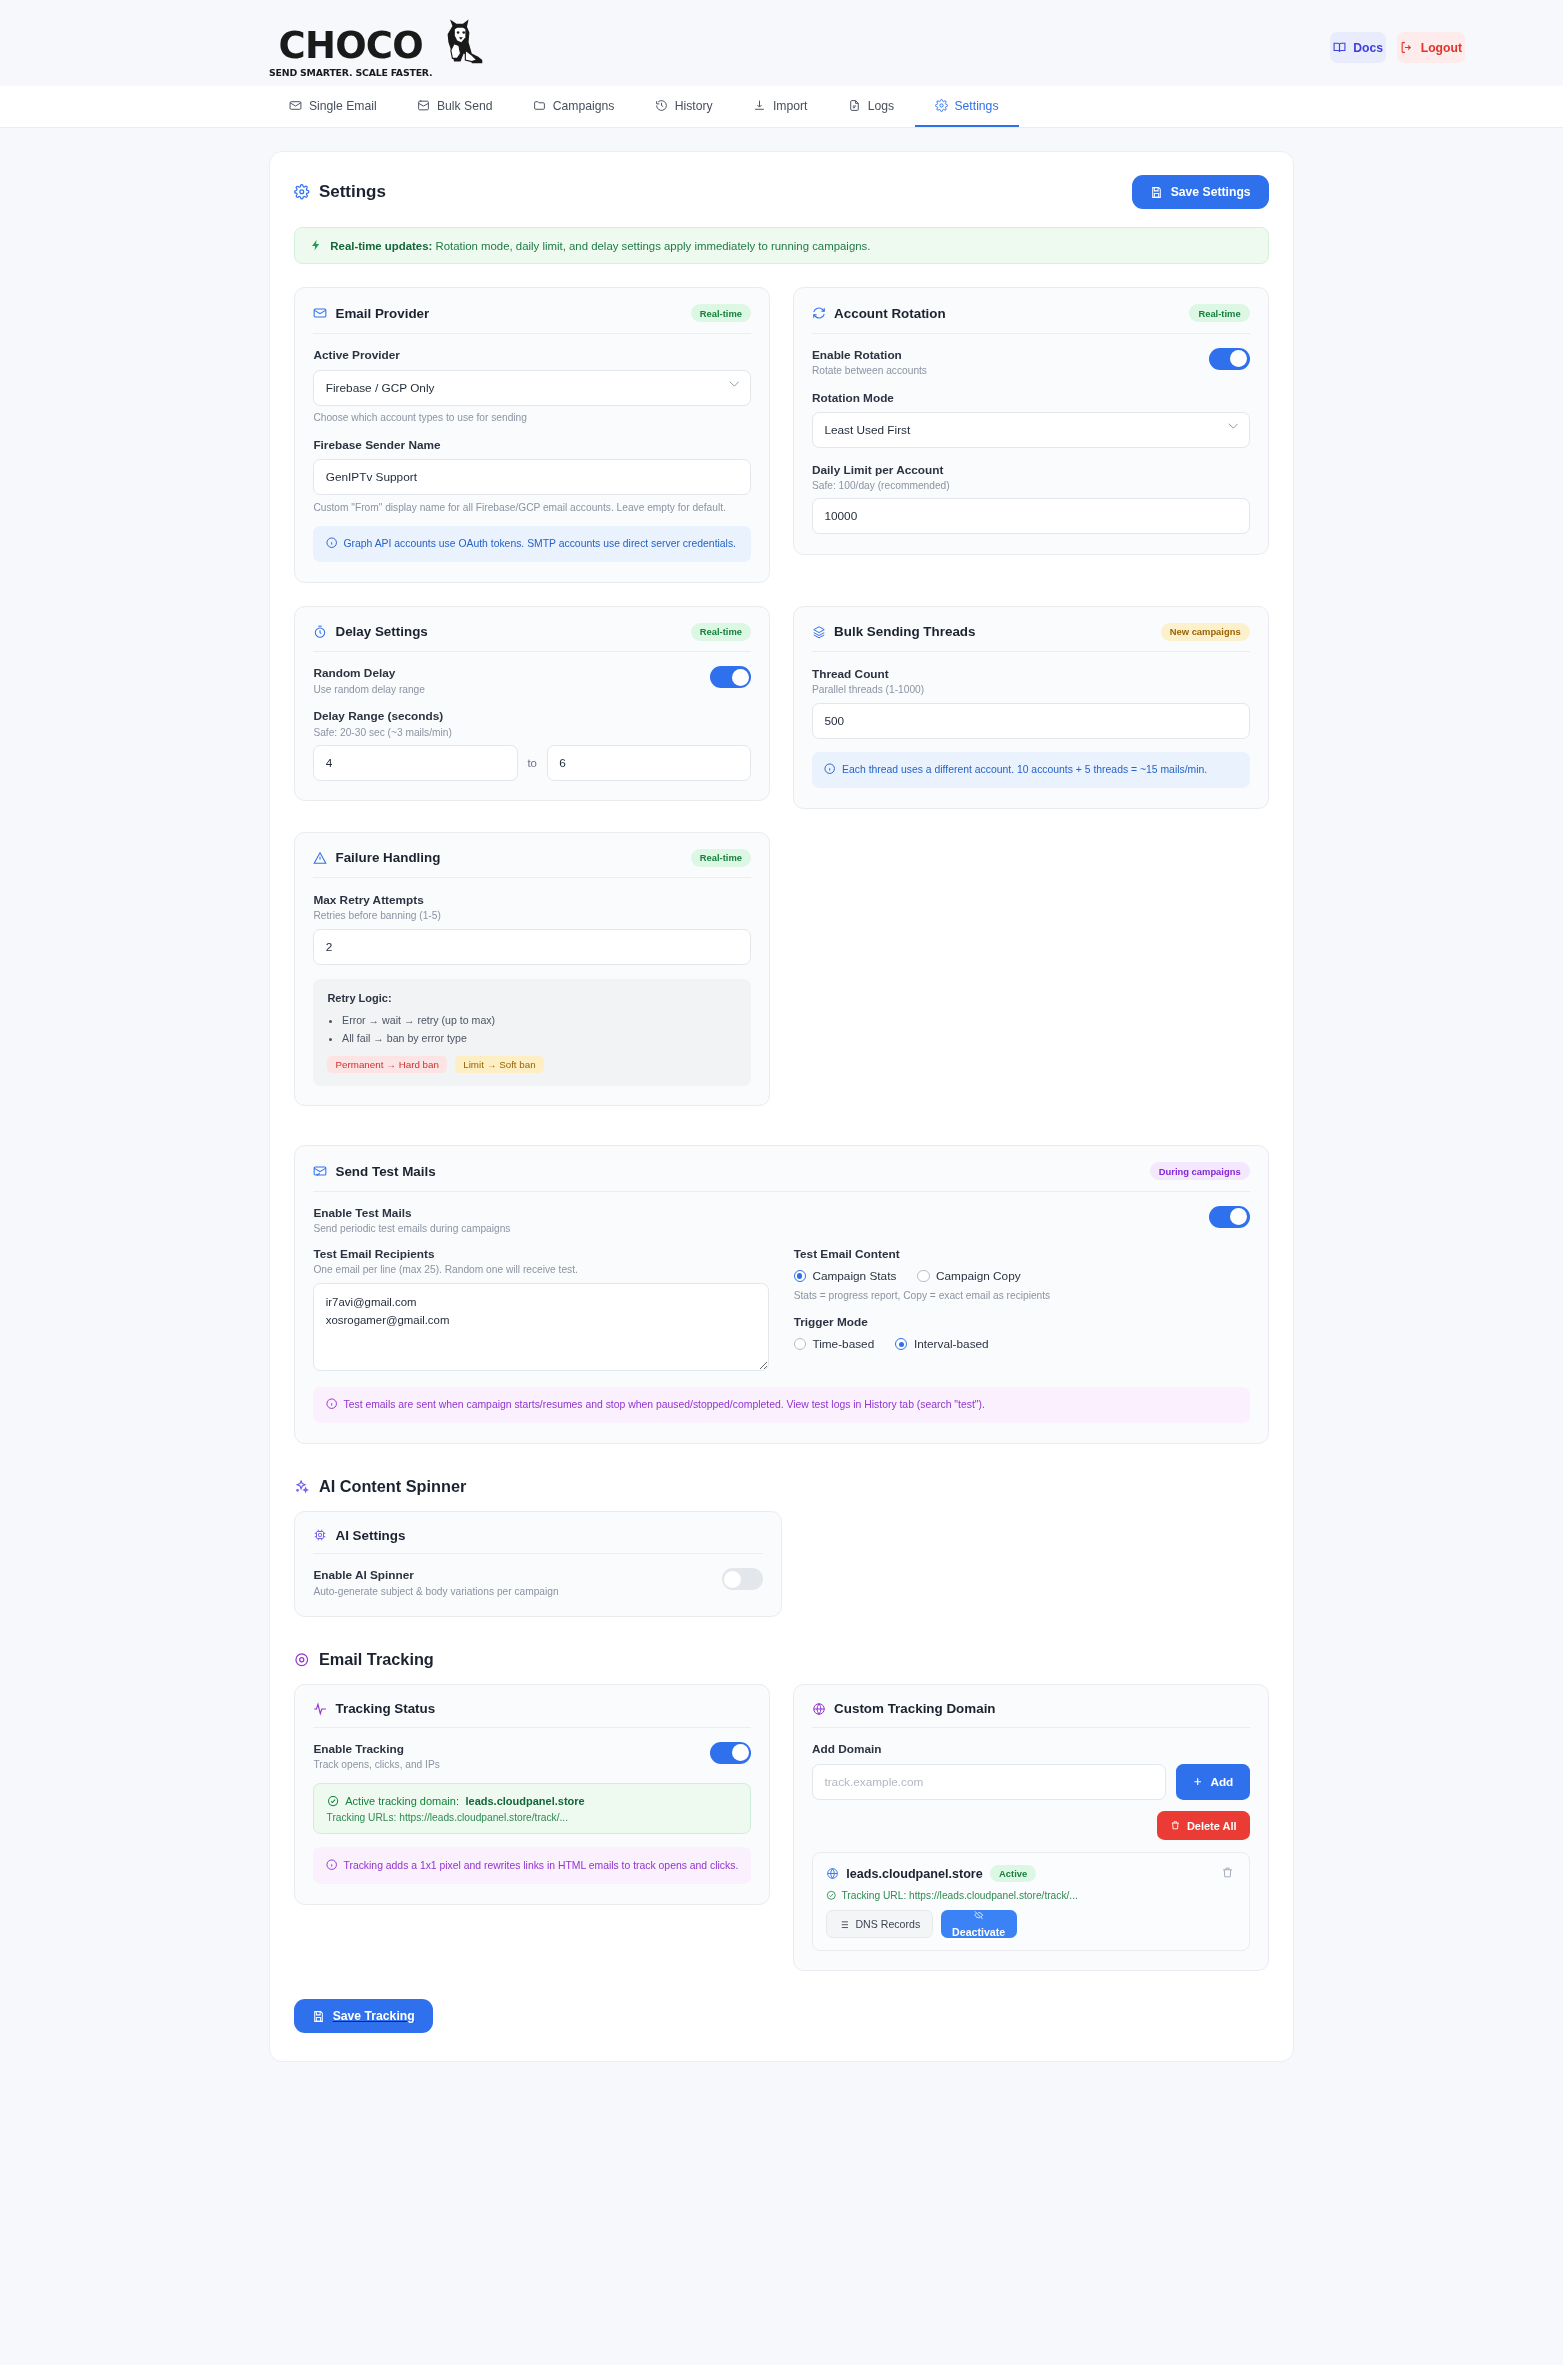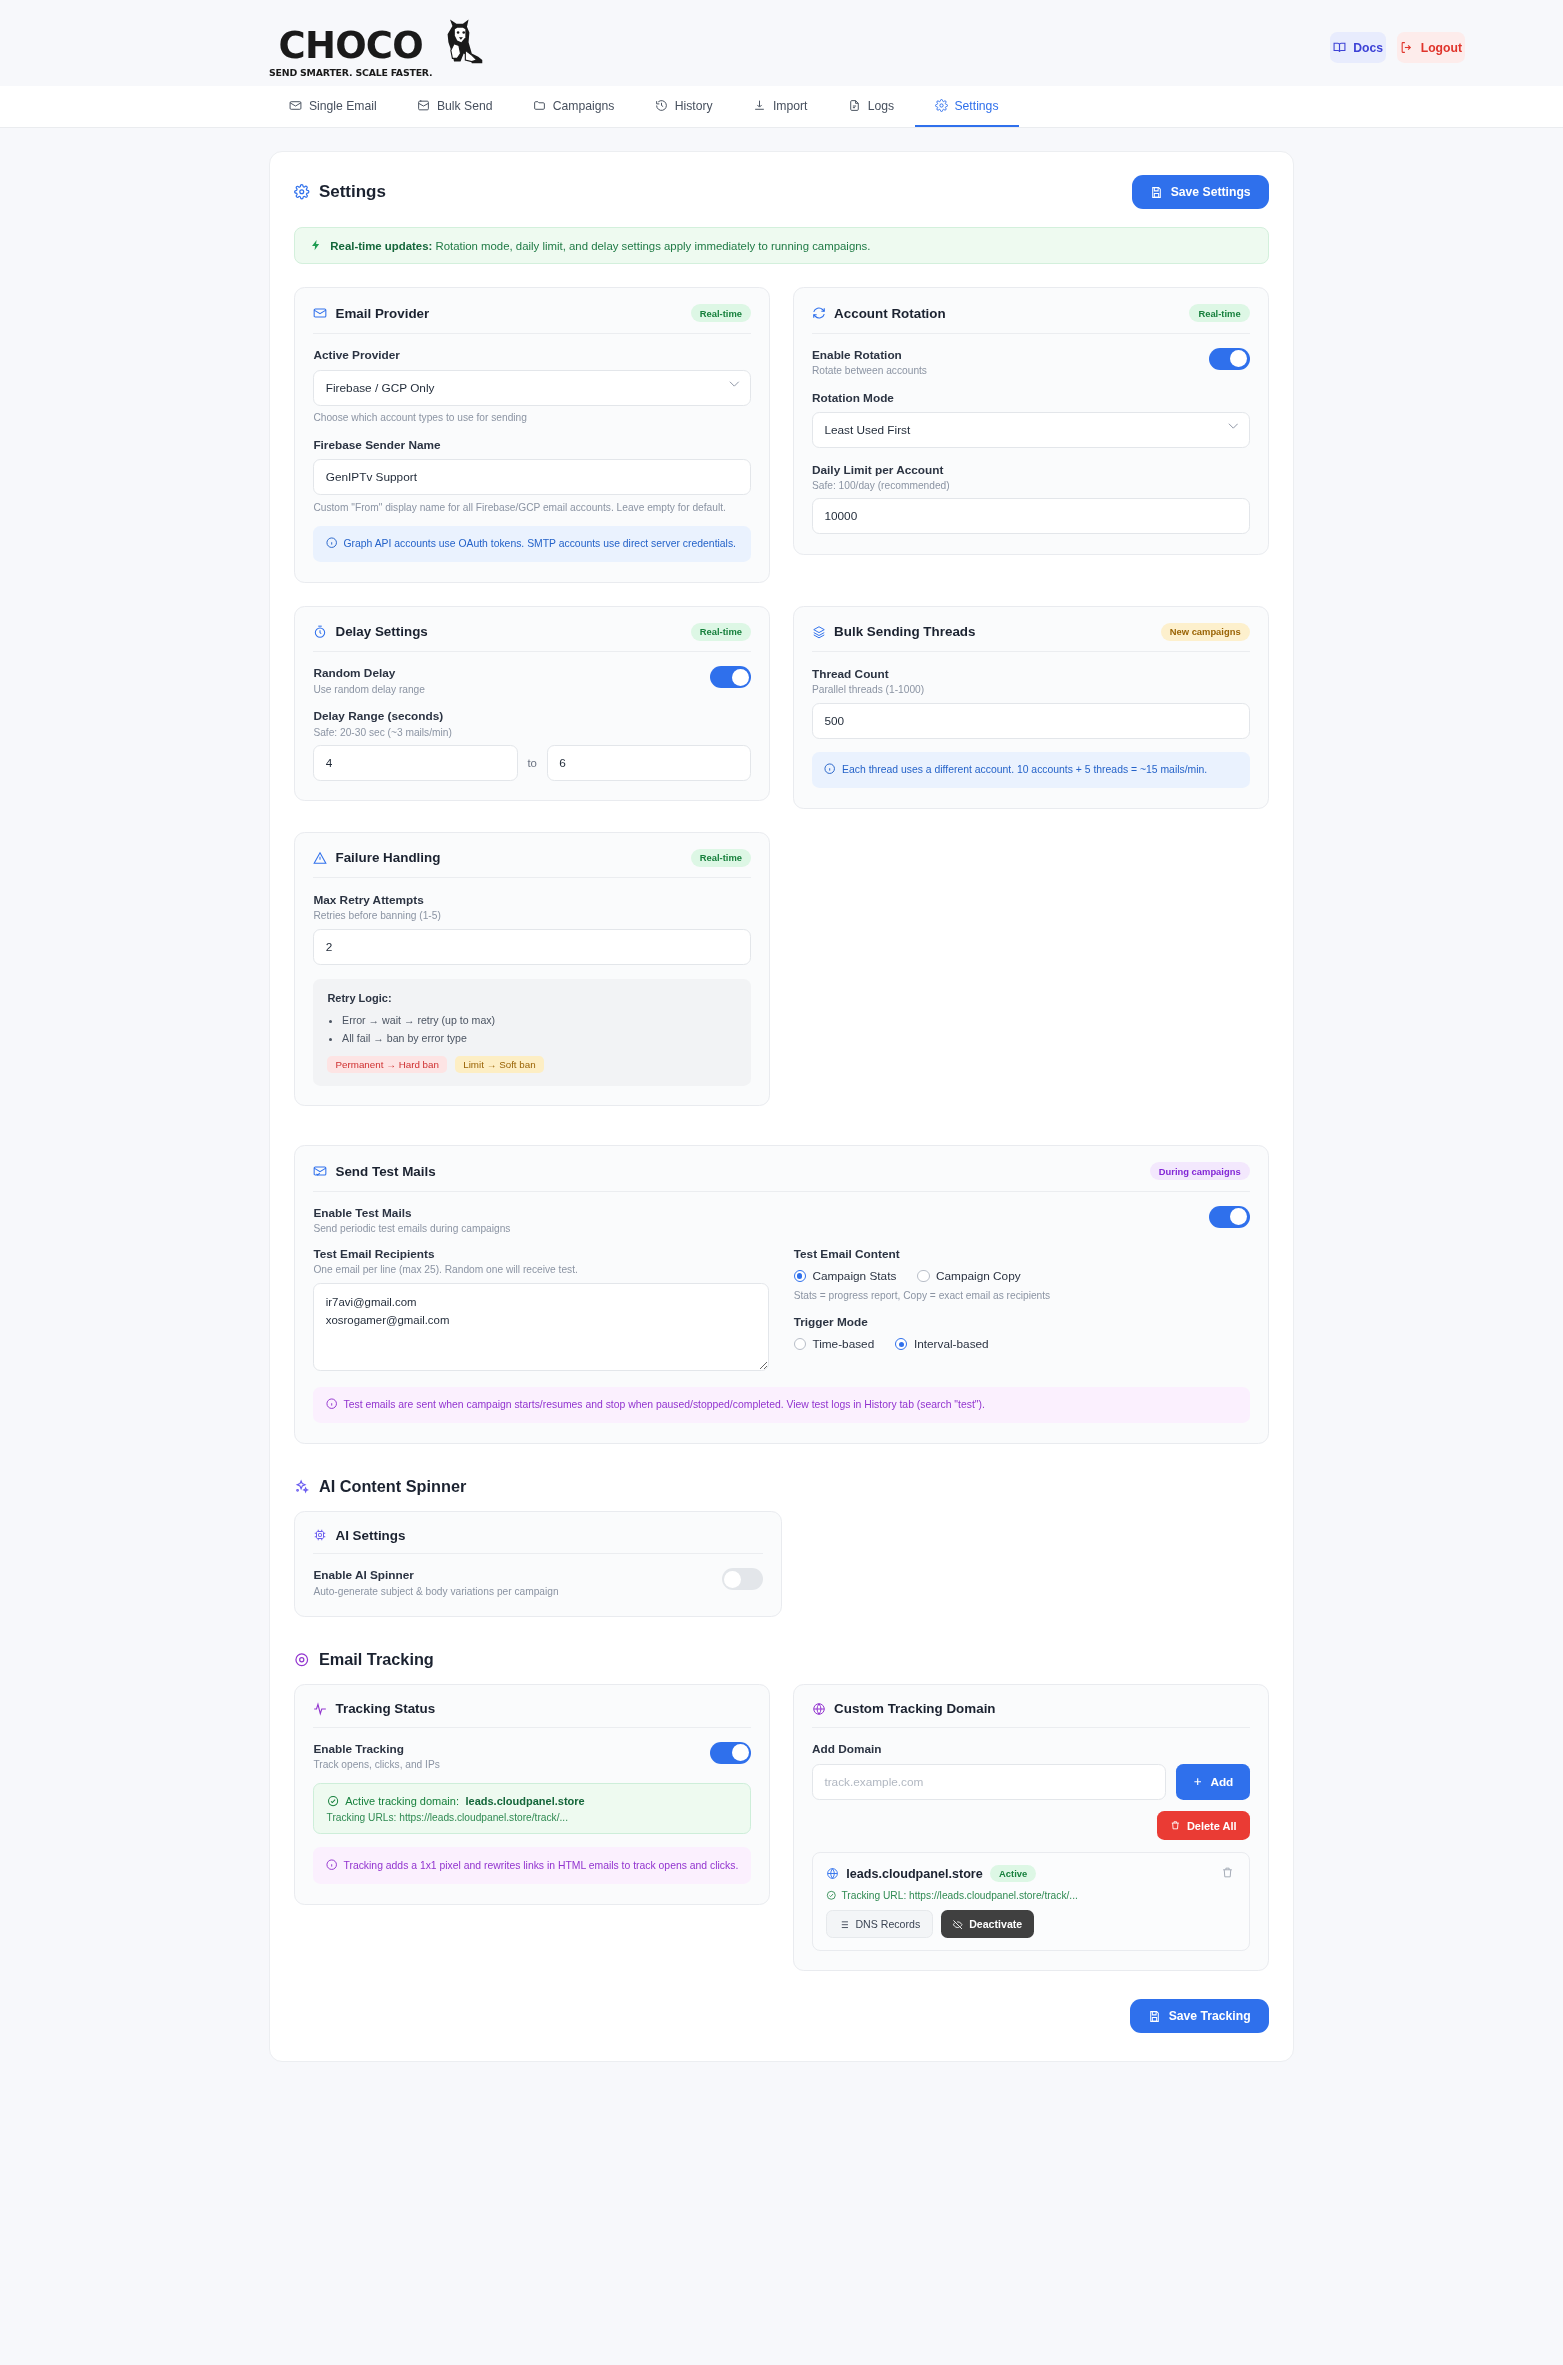--- a/index.html
+++ b/index.html
@@ -158,24 +158,24 @@
   .btn-add { display: inline-flex; align-items: center; gap: 6.5px; background: #2f70ec; color: #fff; border: none; border-radius: 7.3px; padding: 0 16.3px; font-size: 11.8px; font-weight: 700; cursor: pointer; }
   .btn-danger { display: inline-flex; align-items: center; gap: 6.5px; background: #ea3b34; color: #fff; border: none; border-radius: 7.3px; height: 29px; padding: 0 13px; font-size: 11px; font-weight: 700; cursor: pointer; }
   .danger-row { display: flex; justify-content: flex-end; margin-top: 11.4px; }
 
   .domain-item { margin-top: 11.4px; border: 0.8px solid #e9ebef; border-radius: 8.1px; padding: 11.4px 13px; background: #fbfcfd; }
   .domain-top { display: flex; align-items: center; justify-content: space-between; }
   .domain-name { display: flex; align-items: center; gap: 7.3px; font-size: 12.6px; font-weight: 700; color: #1b2230; }
   .domain-url { font-size: 10.2px; color: #2f8a52; margin-top: 6.5px; display: flex; align-items: center; gap: 4.9px; }
   .domain-actions { display: flex; gap: 8.1px; margin-top: 9.8px; }
   .btn-ghost { display: inline-flex; align-items: center; gap: 5.7px; background: #f3f5f7; color: #3b4453; border: 0.8px solid #e6e9ec; border-radius: 6.5px; height: 28px; padding: 0 11.4px; font-size: 10.6px; cursor: pointer; }
-  .btn-warn { display: inline-flex; align-items: center; gap: 5.7px; background: #404040; color: #fff; border: none; border-radius: 6.5px; height: 28px; padding: 0 11.4px; font-size: 10.6px; font-weight: 700; cursor: pointer; }
+  .btn-warn { display: inline-flex; align-items: center; gap: 5.7px; background: #3b82f6; color: #fff; border: none; border-radius: 6.5px; height: 28px; padding: 0 11.4px; font-size: 10.6px; font-weight: 700; cursor: pointer; flex-direction: column; }
   .trash-btn { background: none; border: none; cursor: pointer; padding: 1.6px; }
 
-  .save-tracking-row { display: flex; justify-content: flex-end; margin-top: 28px; }
+  .save-tracking-row { display: flex; justify-content: flex-start; margin-top: 28px; text-decoration: underline; }
 </style>
 </head>
 <body>
 
 <div class="page">
 
   <div class="topbar">
     <div class="brand">
       <div class="brand-left">
         <div class="brand-word">CHOCO</div>

